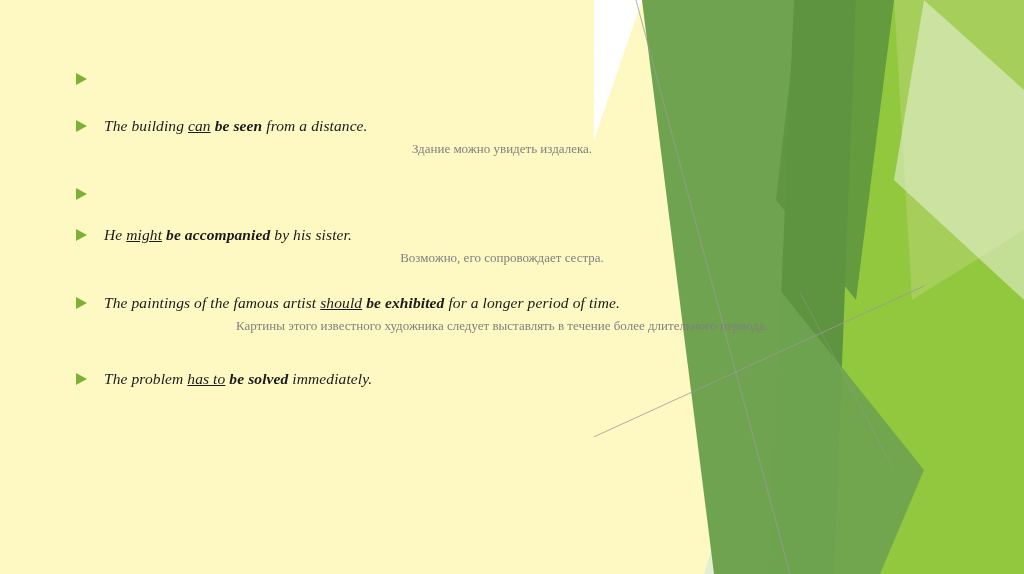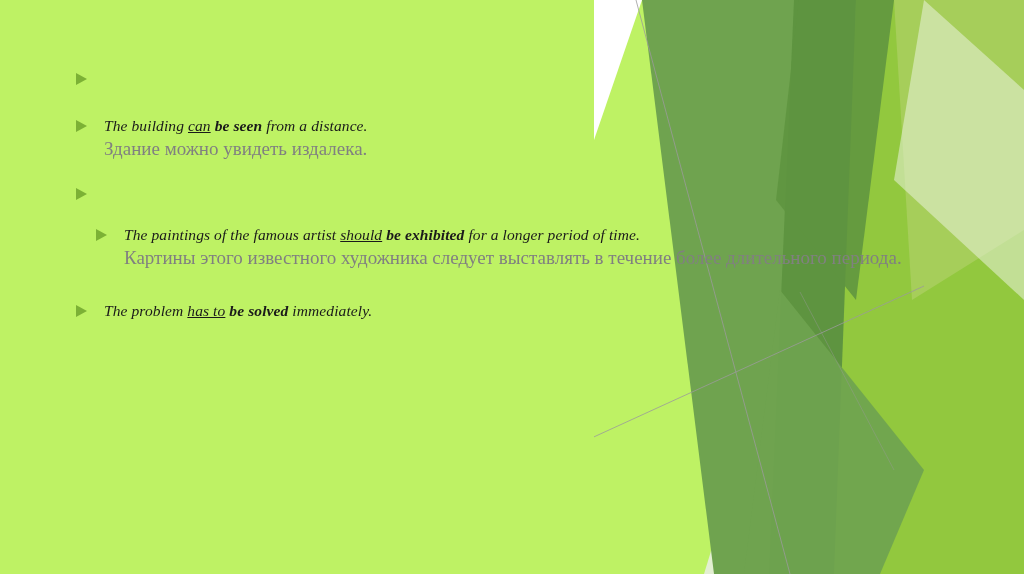--- a/index.html
+++ b/index.html
@@ -4,21 +4,21 @@
 <style>
   html, body {
     margin: 0;
     padding: 0;
     background: #ffffff;
   }
   #slide {
     position: relative;
     width: 1024px;
     height: 574px;
-    background: #bef264;
+    background: #fef9c3;
     overflow: hidden;
     font-family: "Liberation Serif", "DejaVu Serif", serif;
   }
 
   
   #facet-decoration {
     position: absolute;
     top: 0;
     right: 0;
     width: 430px;
@@ -72,24 +72,25 @@
     font-weight: bold;
   }
   .line-en .tail-stop {
     font-style: normal;
     font-weight: normal;
   }
 
   .line-ru {
     font-style: normal;
     font-weight: normal;
-    font-size: 19px;
+    font-size: 13px;
     line-height: 24px;
     color: #808080;
     white-space: nowrap;
+    text-align: center;
   }
 </style>
 </head>
 <body>
 
 <div id="slide">
 
   <div id="facet-decoration">
     <svg viewBox="0 0 430 574" preserveAspectRatio="none">
 
@@ -132,22 +133,29 @@
       <div class="line-en">
         <span>The building </span><span class="modal">can</span><span class="passive"> be seen</span><span> from a distance.</span><span class="tail-stop"></span>
       </div>
       <div class="line-ru">Здание можно увидеть издалека.</div>
     </div>
 
     <div class="bullet-row" style="margin-top:21px;">
       <span class="bullet-marker" style="top:6px;"></span>
     </div>
 
+    <div class="bullet-row" style="margin-top:21px;">
+      <span class="bullet-marker" style="top:6px;"></span>
+      <div class="line-en">
+        <span>He </span><span class="modal">might</span><span class="passive"> be accompanied</span><span> by his sister.</span><span class="tail-stop"></span>
+      </div>
+      <div class="line-ru">Возможно, его сопровождает сестра.</div>
+    </div>
 
-    <div class="bullet-row" style="margin-top:21px;margin-left:20px;">
+    <div class="bullet-row" style="margin-top:21px;">
       <span class="bullet-marker" style="top:6px;"></span>
       <div class="line-en">
         <span>The paintings of the famous artist </span><span class="modal">should</span><span class="passive"> be exhibited</span><span> for a longer period of time.</span><span class="tail-stop"></span>
       </div>
       <div class="line-ru">Картины этого известного художника следует выставлять в течение более длительного периода.</div>
     </div>
 
     <div class="bullet-row" style="margin-top:29px;">
       <span class="bullet-marker" style="top:6px;"></span>
       <div class="line-en">

